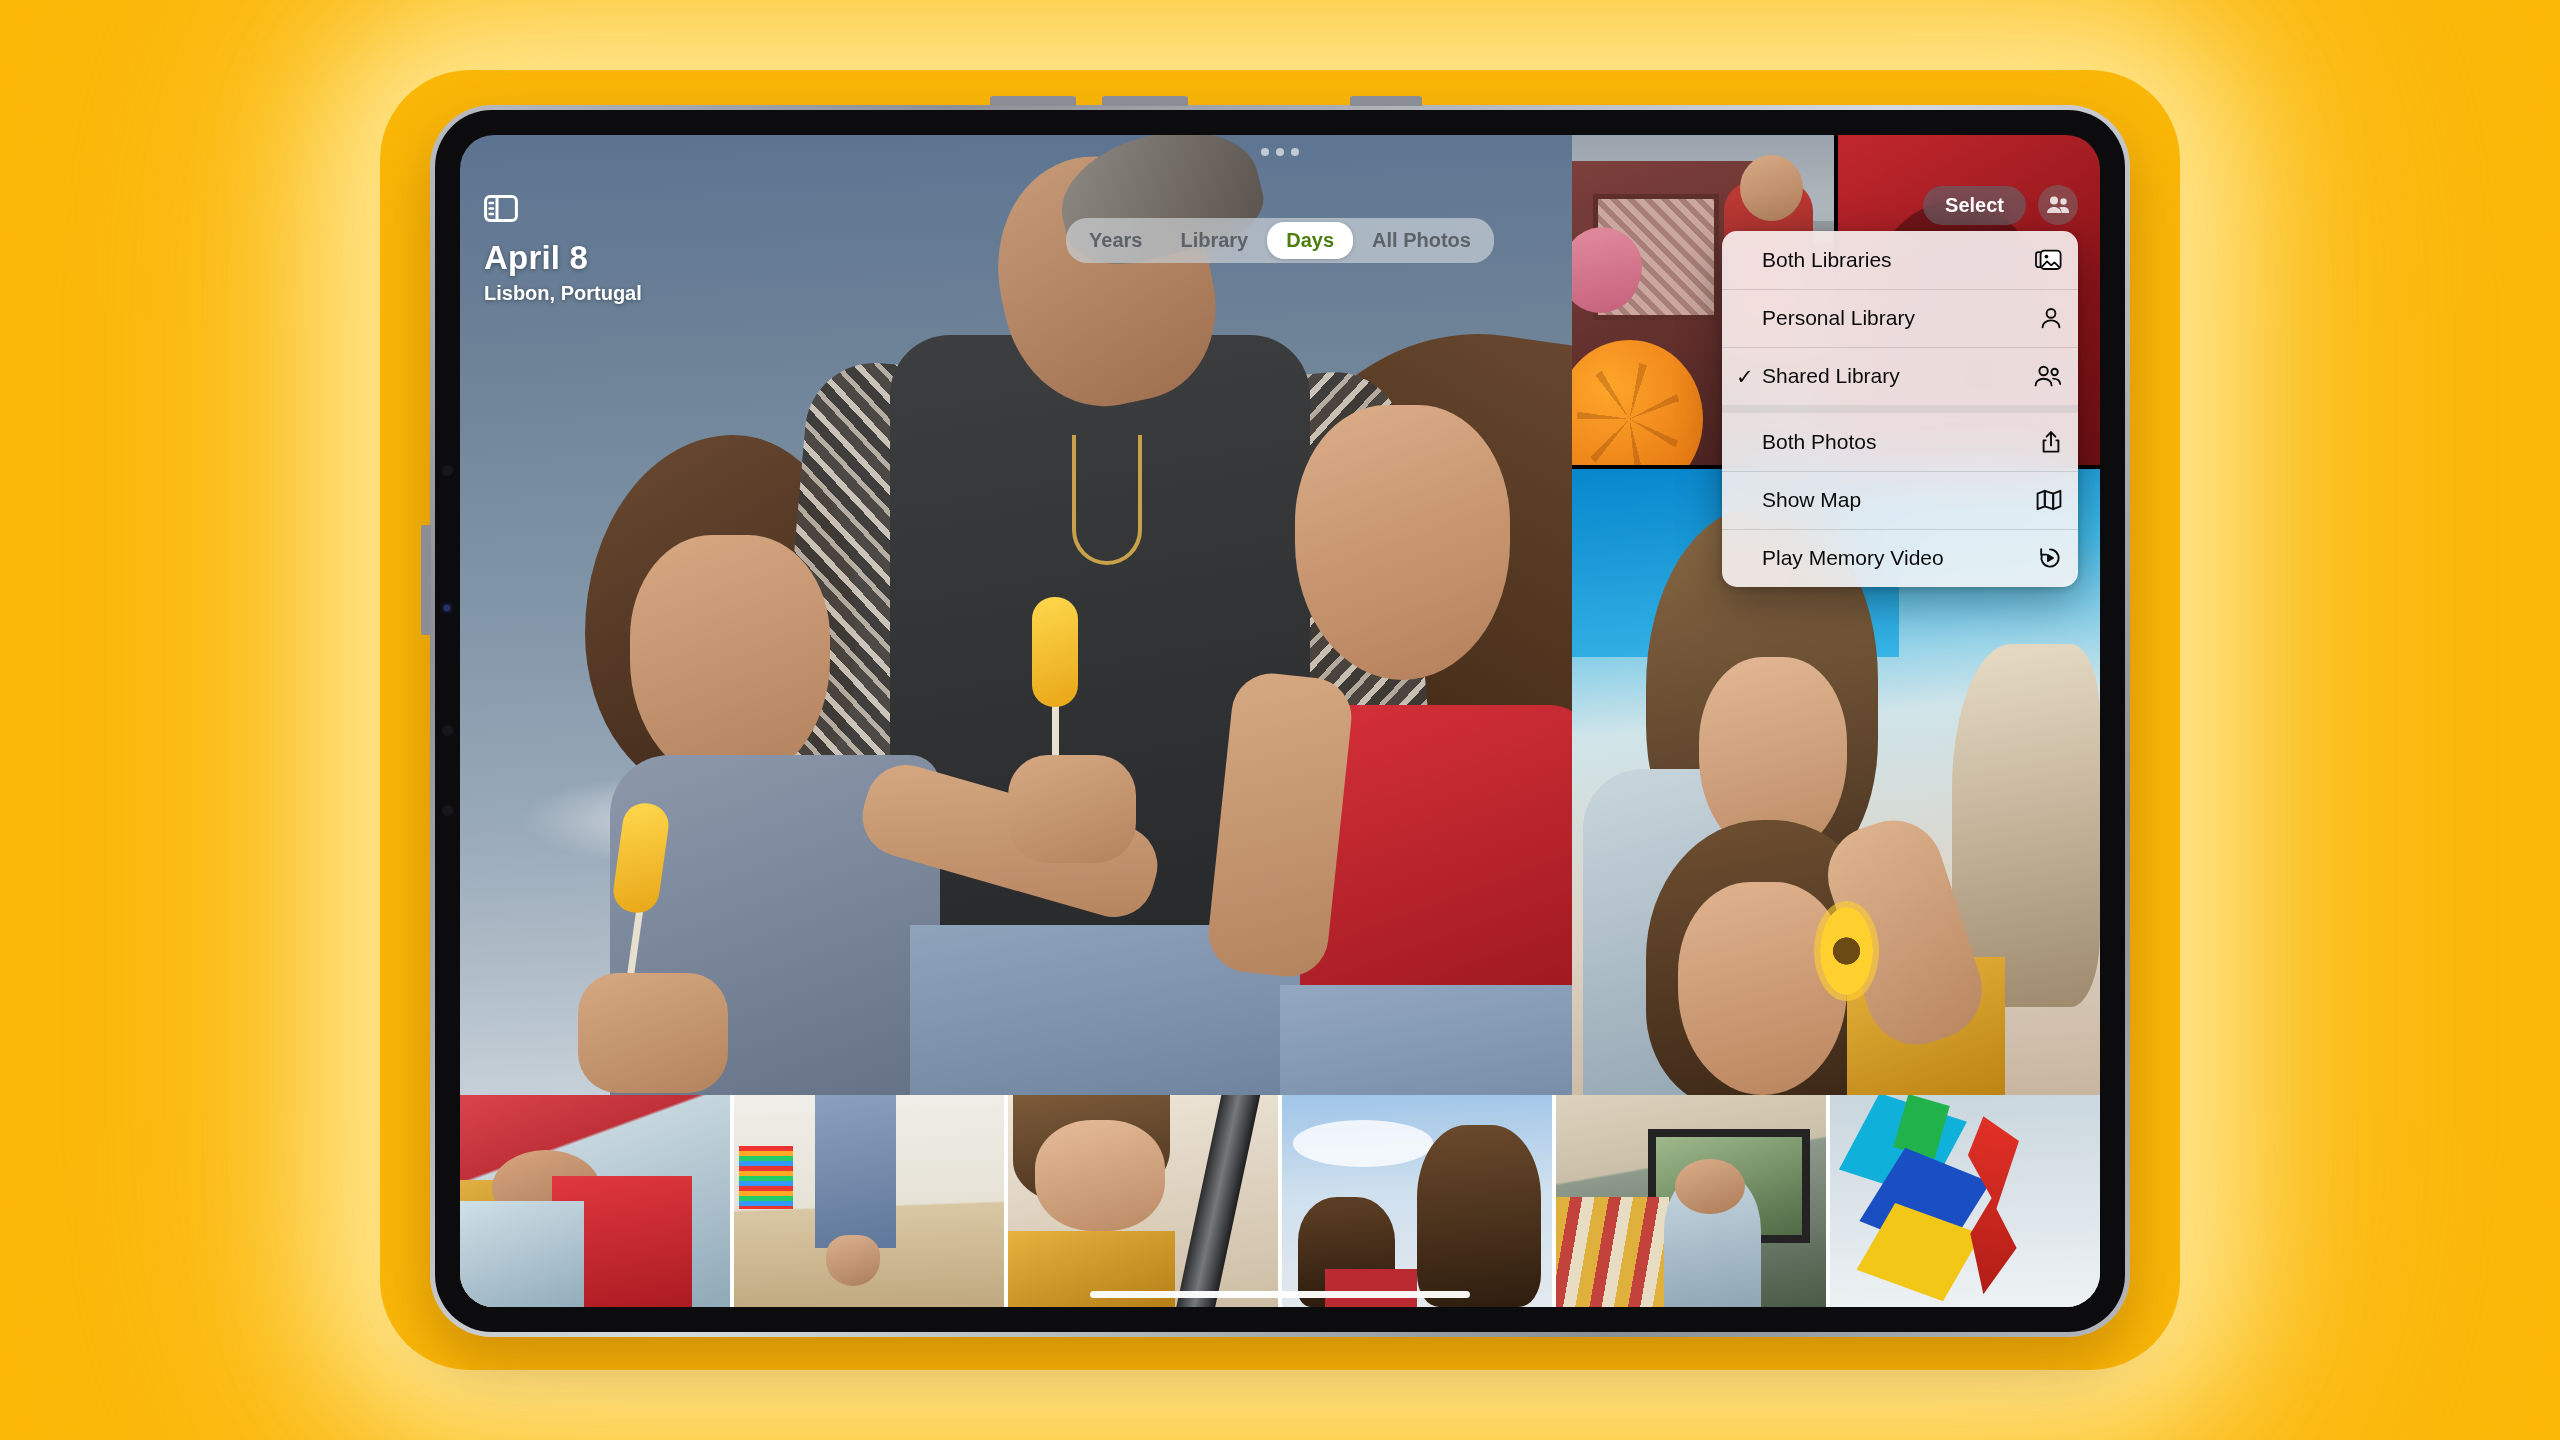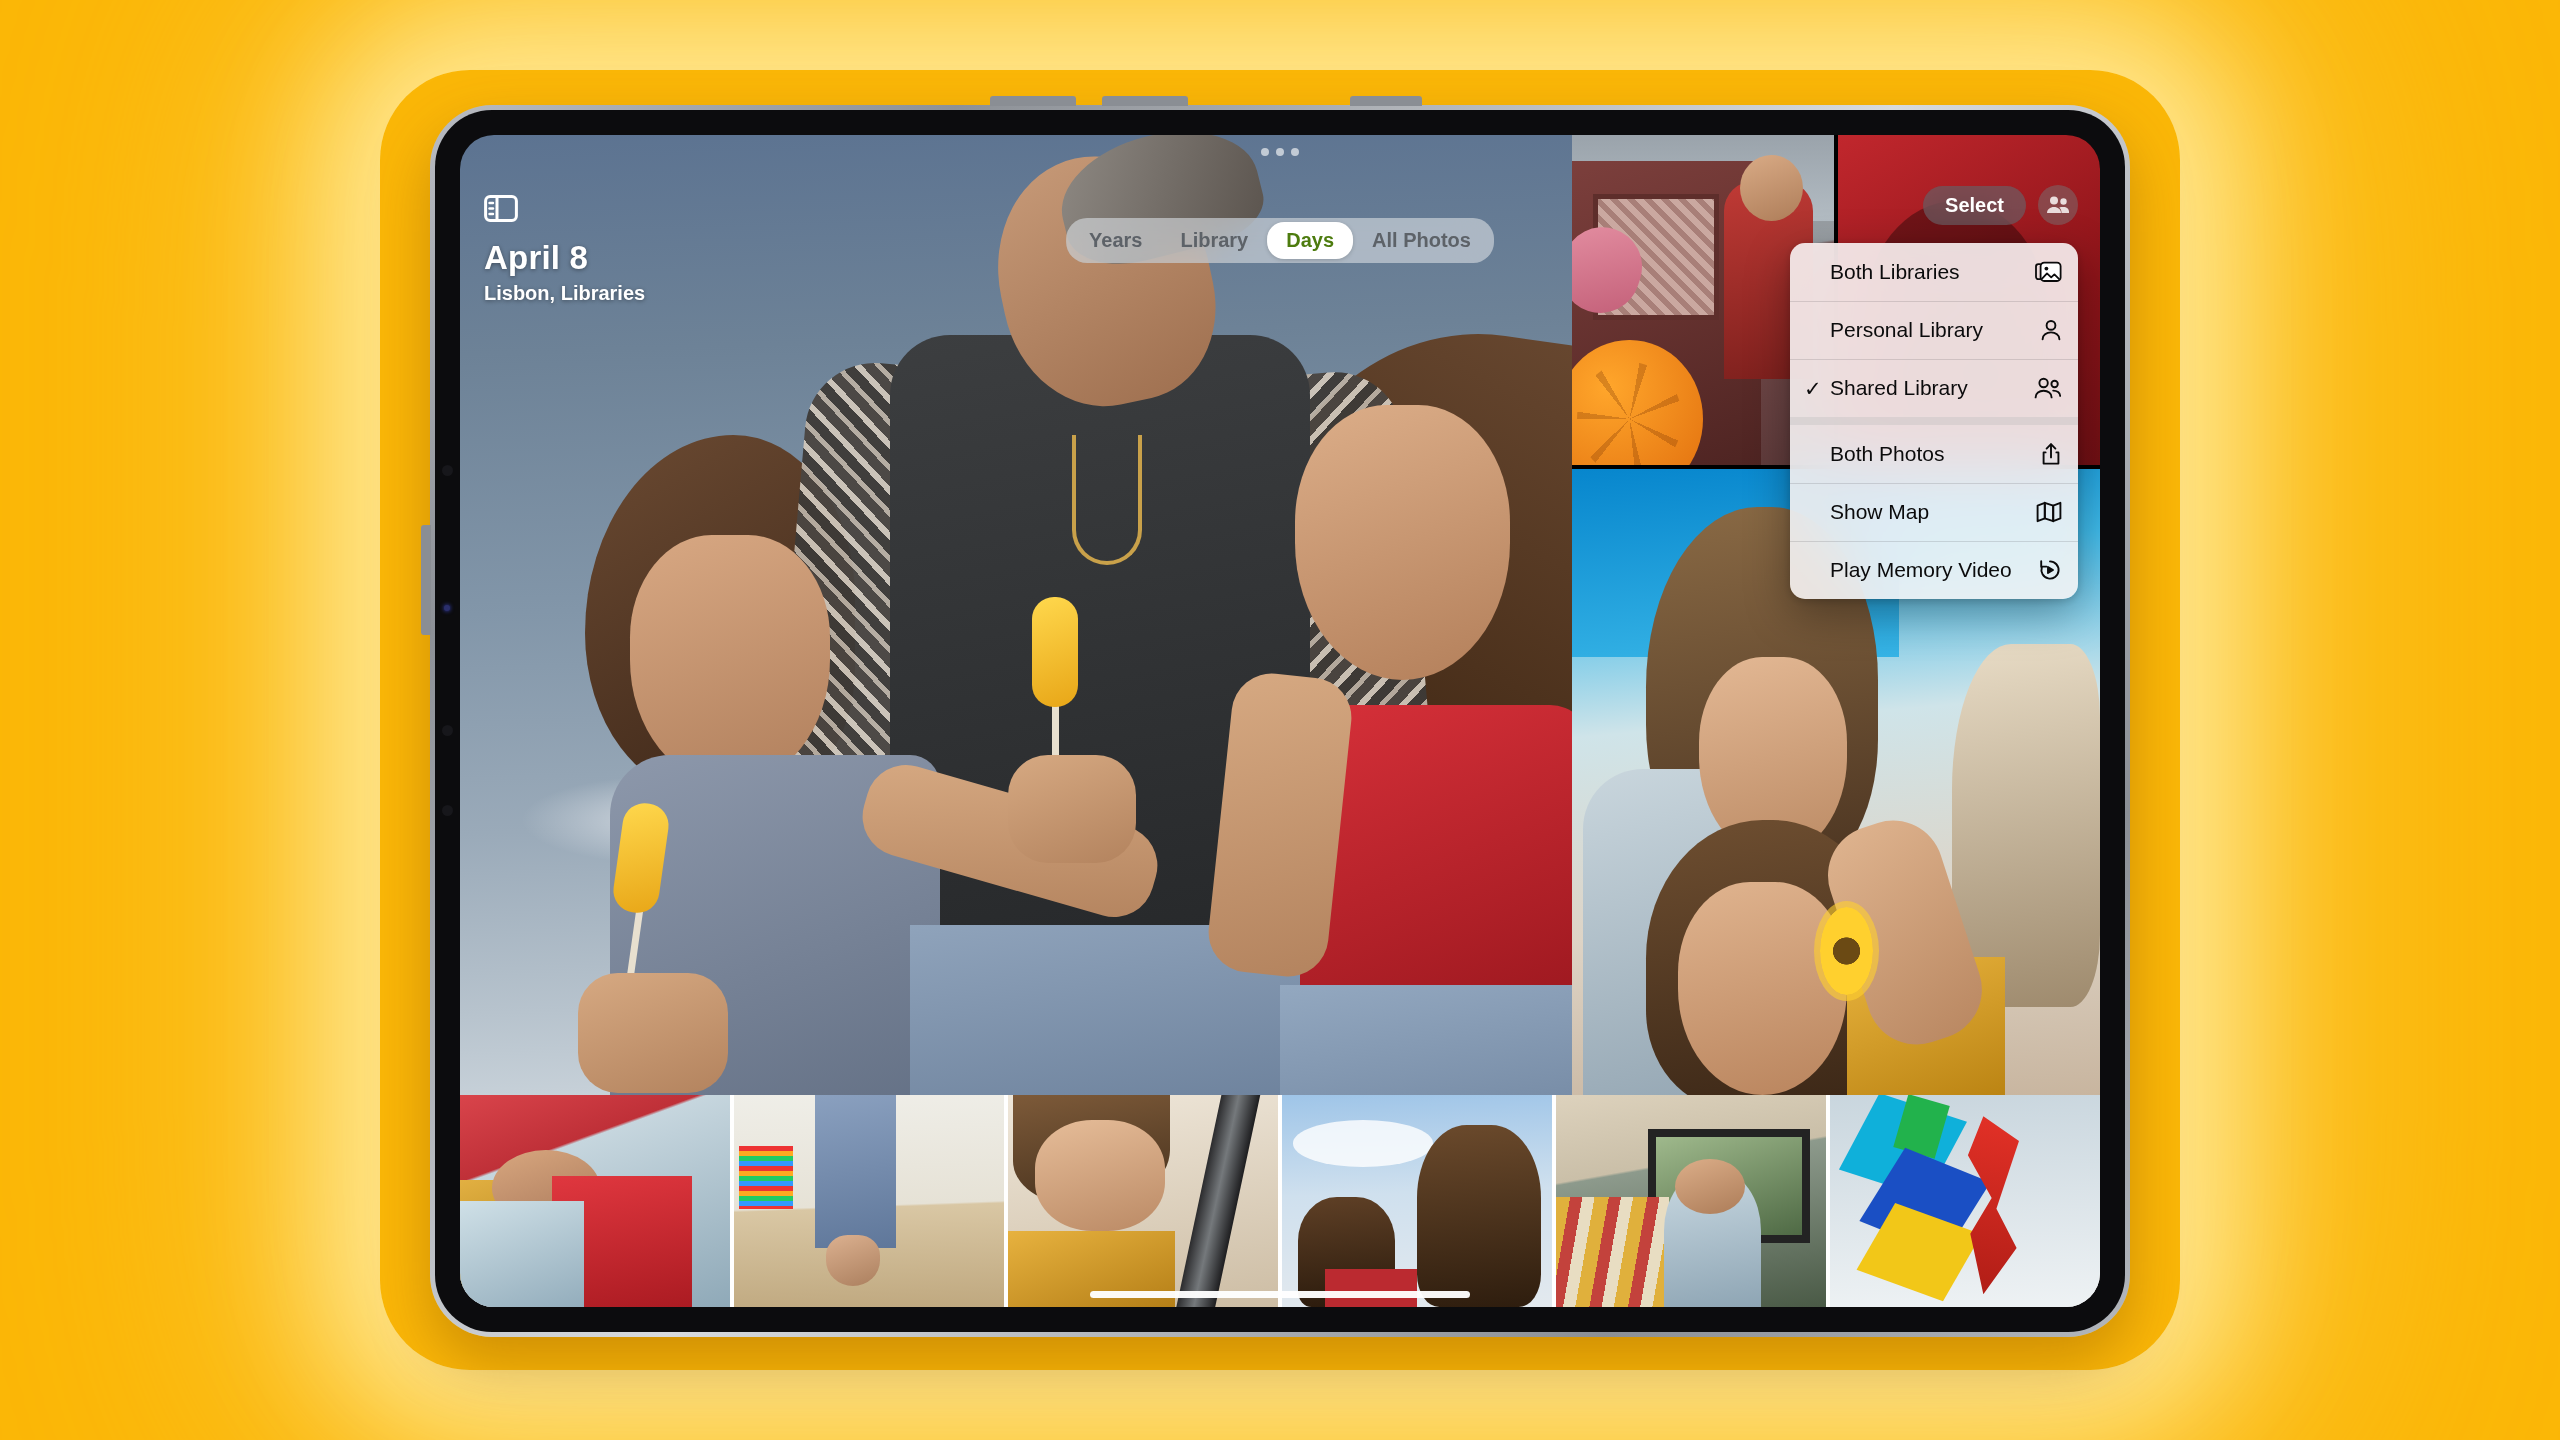--- a/index.html
+++ b/index.html
@@ -317,21 +317,21 @@
     padding:8px 22px; border-radius:20px; cursor:pointer;
   }
   .circ-btn {
     width:40px; height:40px; border-radius:50%;
     background:rgba(120,112,114,0.52); backdrop-filter:blur(16px);
     display:flex; align-items:center; justify-content:center; cursor:pointer;
   }
 
   
   .menu {
-    position:absolute; right:22px; top:108px; width:288px; z-index:30;
+    position:absolute; right:22px; top:96px; width:356px; z-index:30;
     border-radius:15px; overflow:hidden;
     background:rgba(246,243,243,0.90);
     backdrop-filter:blur(32px) saturate(160%);
     box-shadow:0 14px 44px rgba(0,0,0,0.34), 0 2px 8px rgba(0,0,0,0.18);
     font-size:21px; color:#0b0b0c;
   }
   .mi {
     display:flex; align-items:center; height:58px; padding:0 16px 0 14px; cursor:pointer;
     position:relative;
   }
@@ -498,21 +498,21 @@
           <rect x="1.6" y="1.6" width="30.8" height="23.8" rx="4.5" fill="none" stroke="#fff" stroke-width="3"></rect>
           <line x1="13" y1="2" x2="13" y2="25" stroke="#fff" stroke-width="3"></line>
           <line x1="5.5" y1="8" x2="9" y2="8" stroke="#fff" stroke-width="2.4" stroke-linecap="round"></line>
           <line x1="5.5" y1="13.5" x2="9" y2="13.5" stroke="#fff" stroke-width="2.4" stroke-linecap="round"></line>
           <line x1="5.5" y1="19" x2="9" y2="19" stroke="#fff" stroke-width="2.4" stroke-linecap="round"></line>
         </svg>
       </div>
 
       <div class="title-block">
         <div class="t">April 8</div>
-        <div class="s">Lisbon, Libraries</div>
+        <div class="s">Lisbon, Portugal</div>
       </div>
 
       <div class="segmented">
         <div class="seg">Years</div>
         <div class="seg">Library</div>
         <div class="seg active">Days</div>
         <div class="seg">All Photos</div>
       </div>
 
       <div class="topright">

